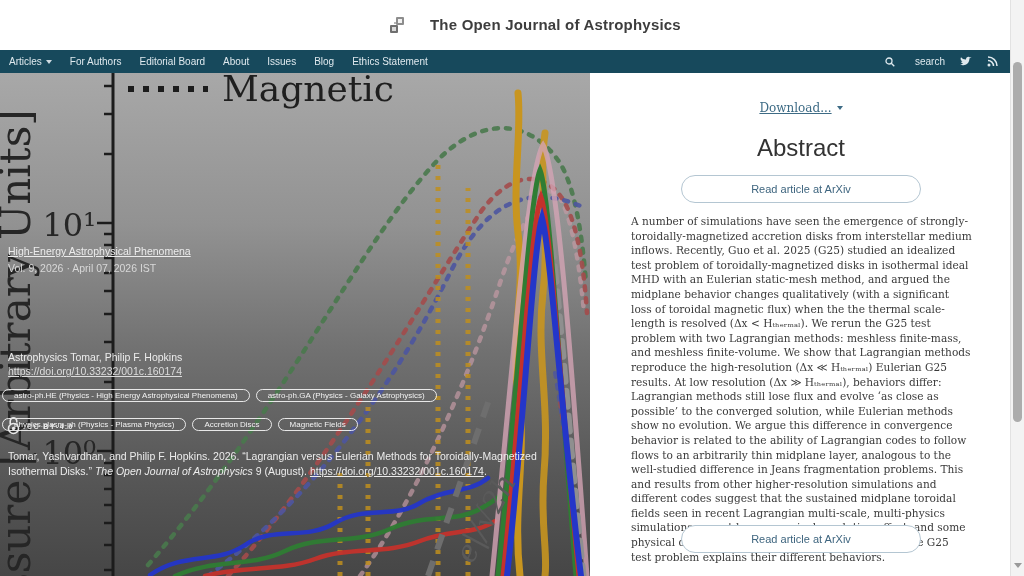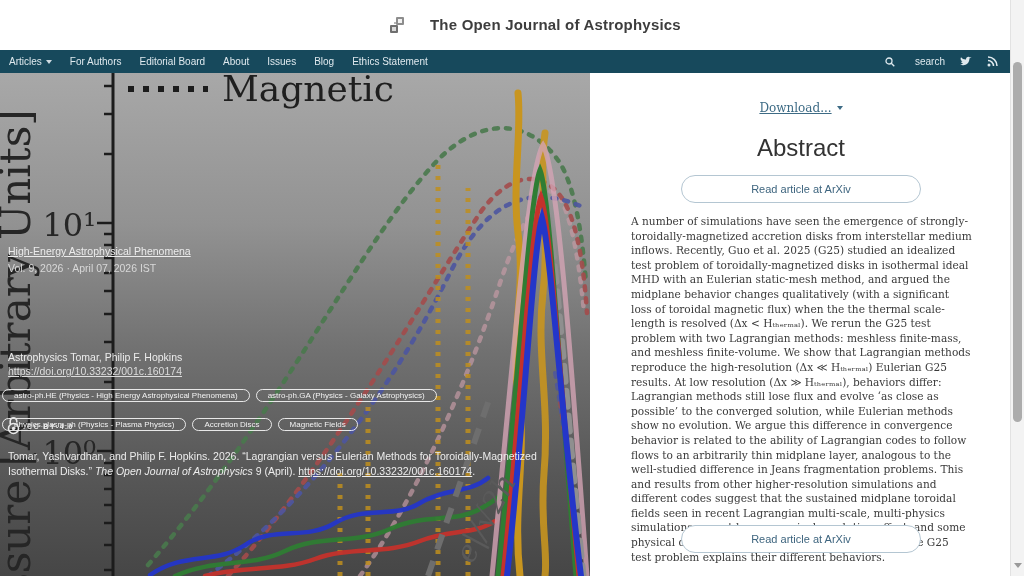--- a/index.html
+++ b/index.html
@@ -207,21 +207,21 @@
       </div>
       <div class="license">
         <svg width="15" height="18" viewBox="0 0 15 18">
           <path d="M4.2 7 V4.2 a3.3 3.3 0 0 1 6.6 0 V5.5" fill="none" stroke="#e8e8e8" stroke-width="1.6"></path>
           <circle cx="7.5" cy="11.5" r="5" fill="none" stroke="#e8e8e8" stroke-width="1.6"></circle>
           <circle cx="7.5" cy="11.5" r="1.7" fill="#e8e8e8"></circle>
         </svg>
         <span class="license-label">CC BY-4.0</span>
       </div>
       <div class="citation">
-        <span>Tomar, Yashvardhan, and Philip F. Hopkins. 2026. “Lagrangian versus Eulerian Methods for Toroidally-Magnetized Isothermal Disks.” </span><span class="jrnl">The Open Journal of Astrophysics</span><span> 9 (April). </span><span class="cdoi">https://doi.org/10.33232/001c.160174</span><span>.</span>
+        <span>Tomar, Yashvardhan, and Philip F. Hopkins. 2026. “Lagrangian versus Eulerian Methods for Toroidally-Magnetized Isothermal Disks.” </span><span class="jrnl">The Open Journal of Astrophysics</span><span> 9 (August). </span><span class="cdoi">https://doi.org/10.33232/001c.160174</span><span>.</span>
       </div>
     </div>
   </div>
 
   <div class="content">
     <div class="download">
       <span class="dl-inner">
         <span>Download...</span>
         <span class="dl-caret"></span>
       </span>

